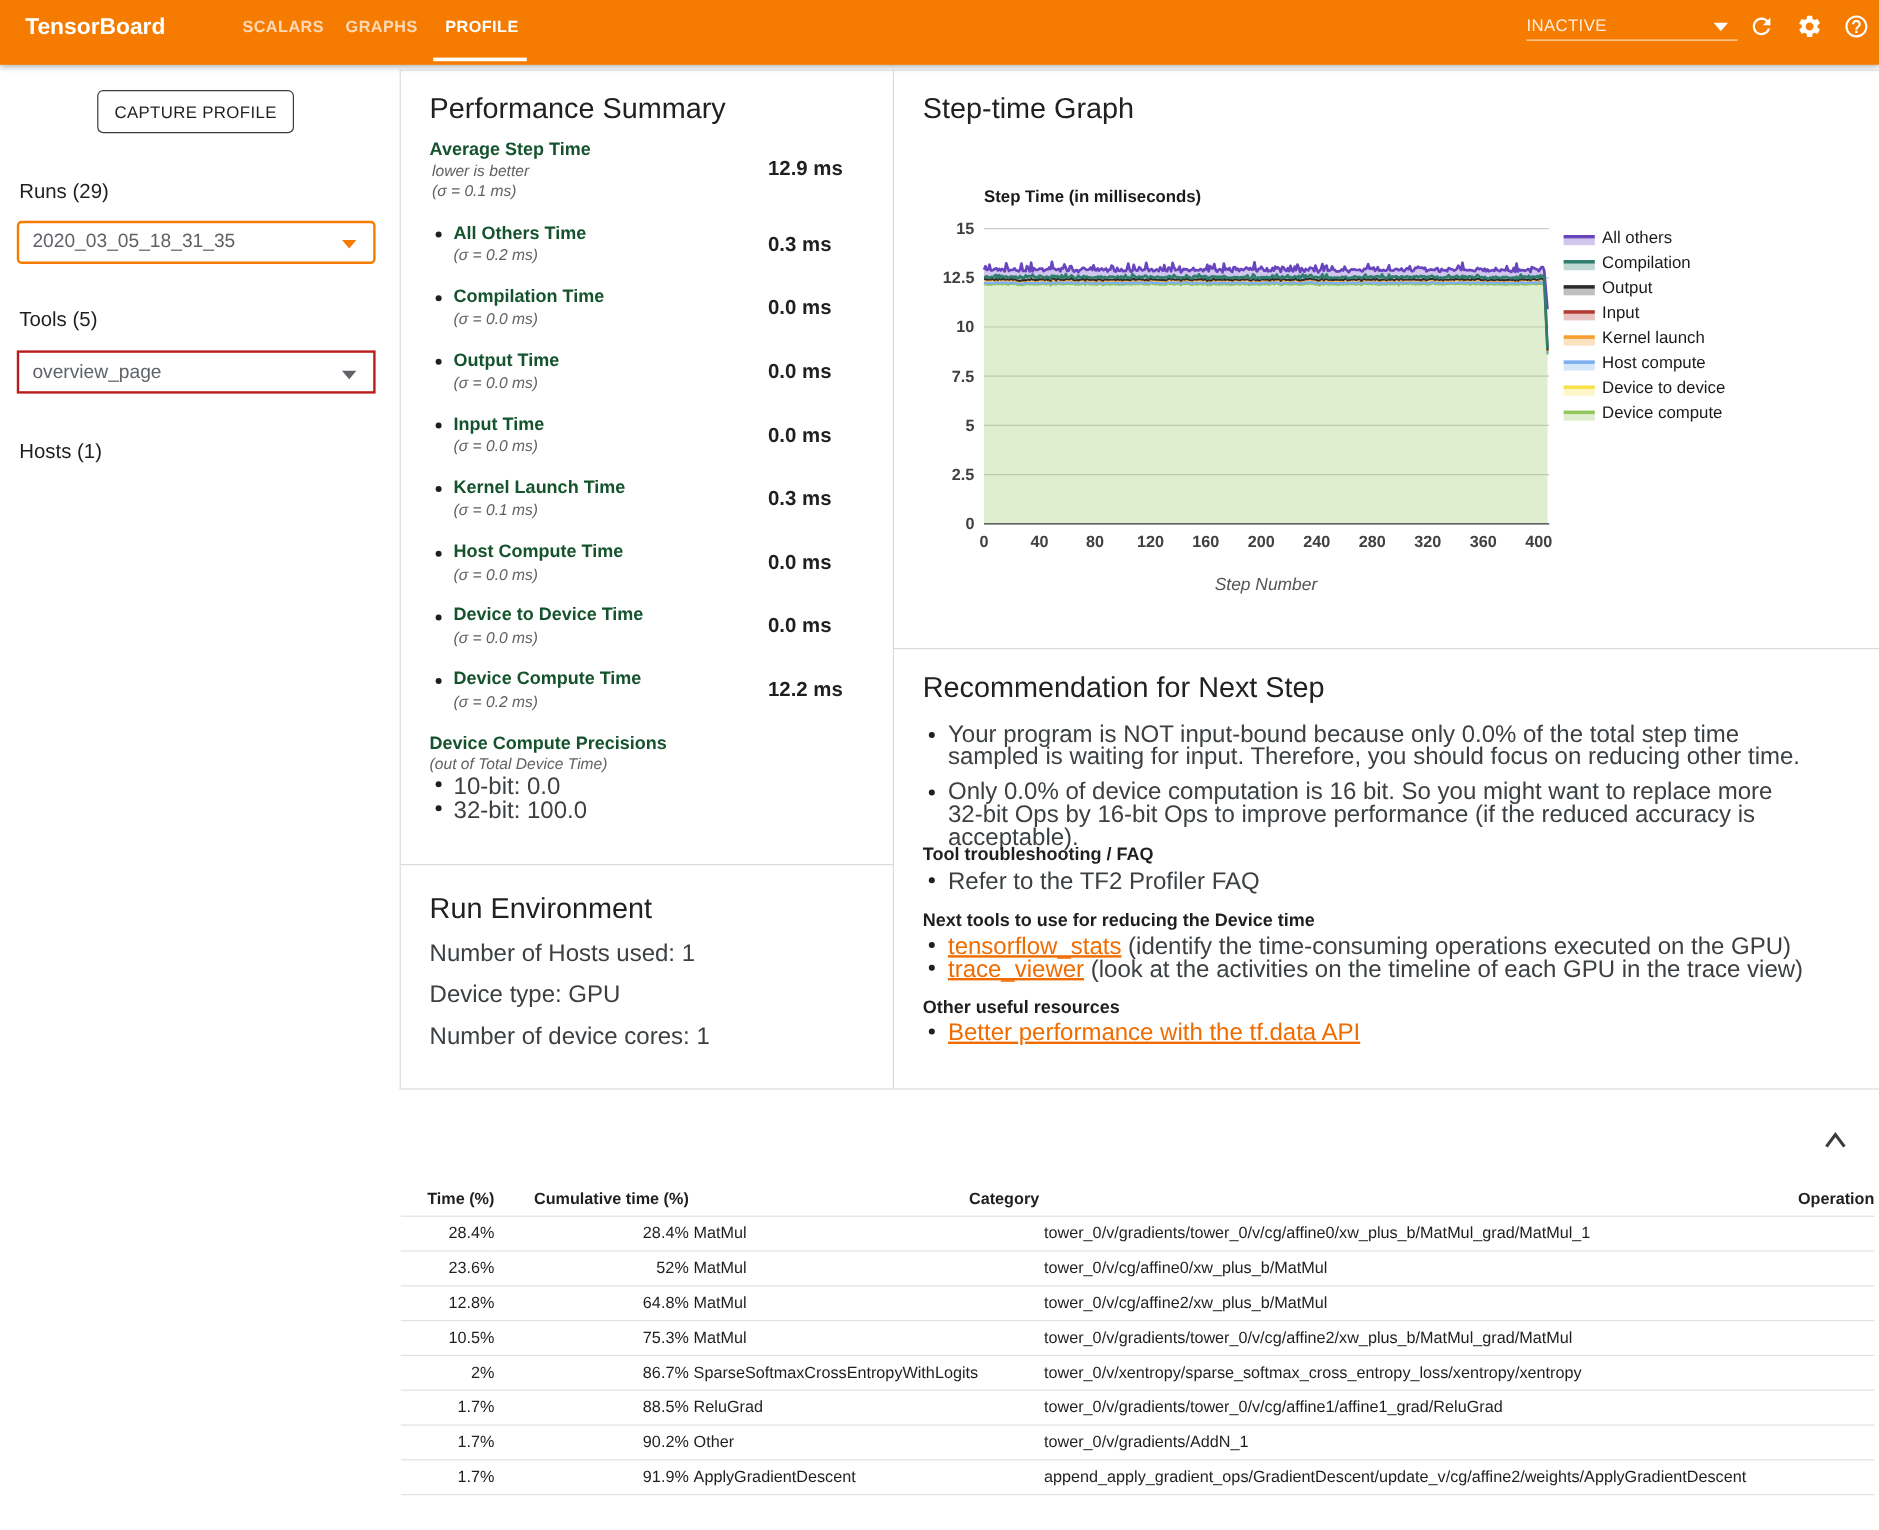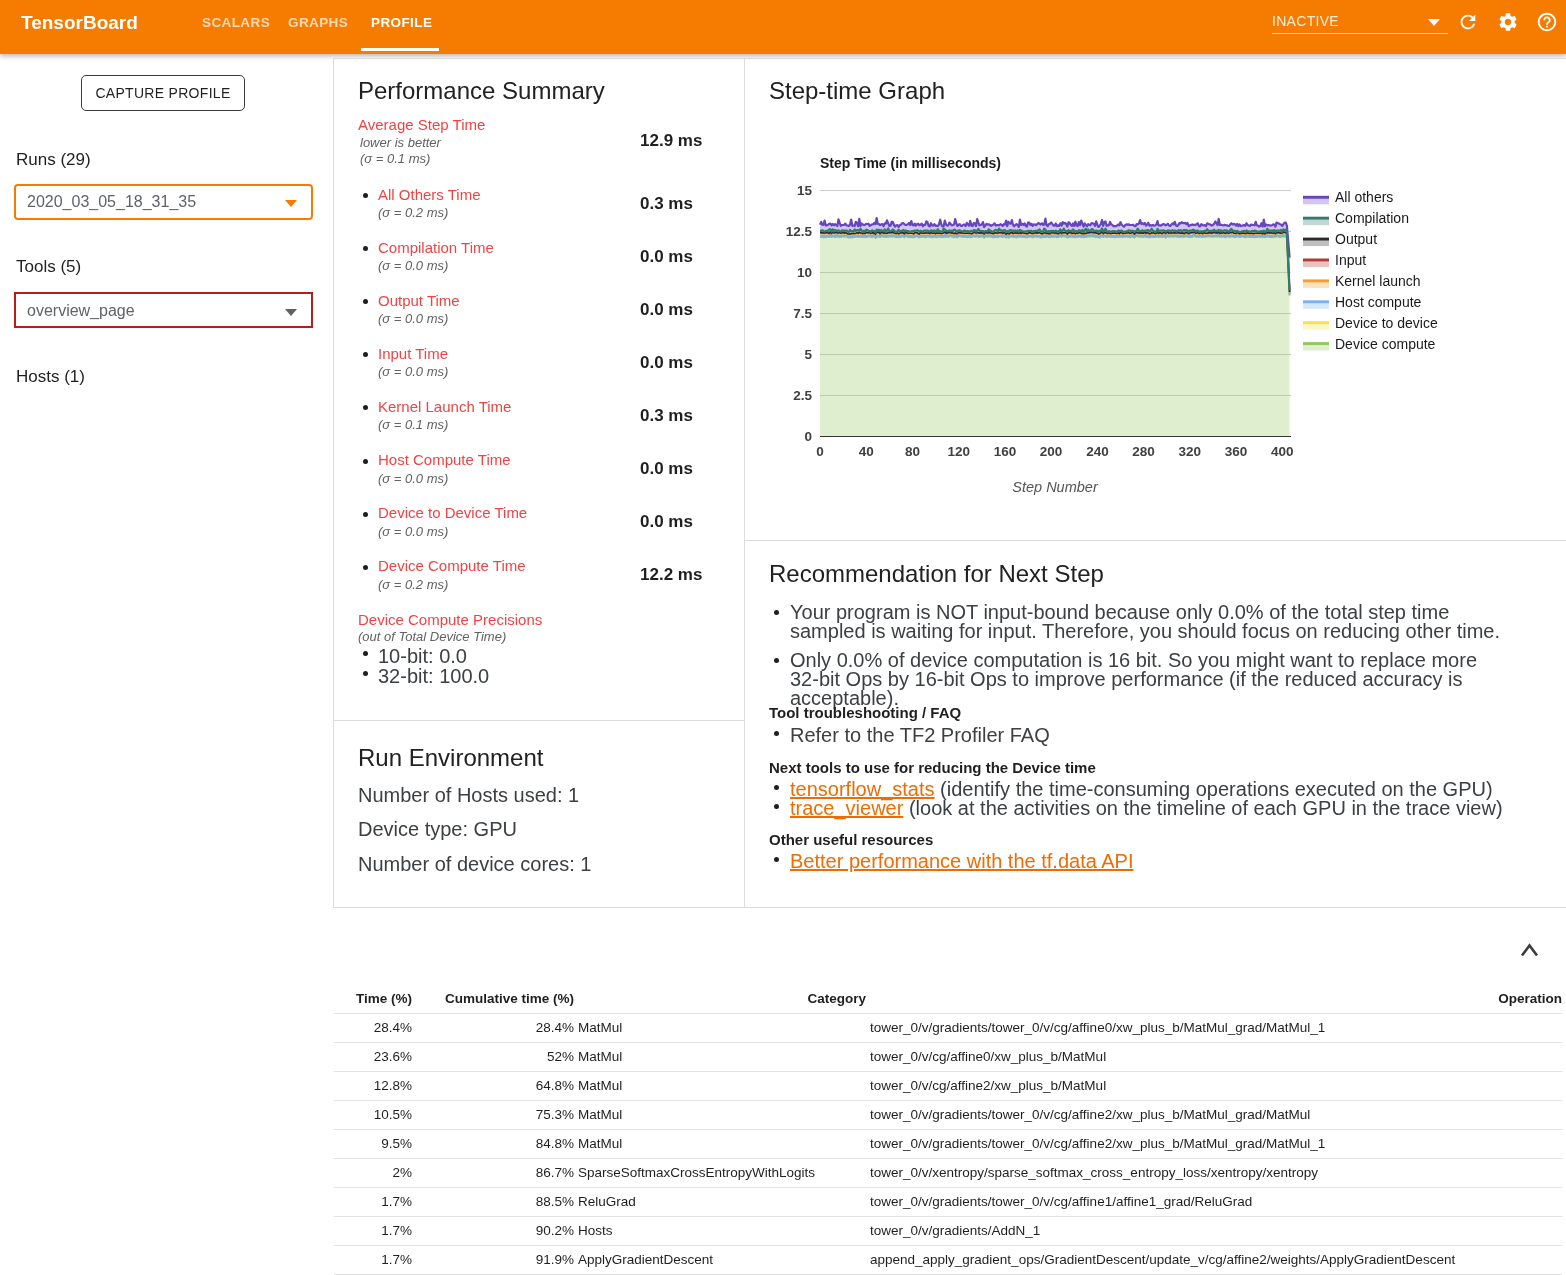--- a/index.html
+++ b/index.html
@@ -21,21 +21,21 @@
 #capture{position:absolute;left:81px;top:75px;width:164px;height:36px;border:1px solid #3c3c3c;border-radius:5px;font-size:14px;letter-spacing:.3px;color:#1f1f1f;text-align:center;line-height:34px}
 .sblabel{position:absolute;left:16px;font-size:17px;color:#1f1f1f}
 .sbsel{position:absolute;left:14px;width:299px;height:36px;font-size:16px;color:#5f6368;line-height:34px;padding-left:11px;background:#fff}
 .sbsel .car{position:absolute;right:14px;top:15px;width:0;height:0;border-left:6px solid transparent;border-right:6px solid transparent;border-top:7px solid #5f6368}
 #runsel{border:2px solid #f57c00;border-radius:4px;line-height:32px}
 #runsel .car{border-top-color:#f57c00;top:14px}
 .sbsel.plain{border:2px solid #b91c1c}
 
 .h2{position:absolute;font-size:24px;color:#212121;white-space:nowrap}
 
-.psrow-label{position:absolute;left:378px;font-size:15px;font-weight:normal;color:#ef4444;white-space:nowrap}
+.psrow-label{position:absolute;left:378px;font-size:15px;font-weight:bold;color:#14532d;white-space:nowrap}
 .psrow-sig{position:absolute;left:378px;font-size:13px;font-style:italic;color:#616161;white-space:nowrap}
 .psrow-val{position:absolute;left:640px;font-size:17px;font-weight:bold;color:#1f1f1f;white-space:nowrap}
 .bdot{position:absolute;width:5px;height:5px;border-radius:50%;background:#1f1f1f}
 
 .body15{position:absolute;font-size:20px;color:#3c4043;white-space:nowrap}
 .bold15{position:absolute;font-size:15px;font-weight:bold;color:#1f1f1f;white-space:nowrap}
 a.lnk{color:#ef6c00;text-decoration:underline}
 
 #t10{position:absolute;left:334px;top:984px;width:1228px;border-collapse:collapse;table-layout:fixed;font-size:13.5px;color:#1f1f1f}
 #t10 th{font-weight:bold;height:29px;padding:0;vertical-align:middle}
@@ -242,41 +242,35 @@
           <td class="l">MatMul</td>
           <td class="l">tower_0/v/cg/affine2/xw_plus_b/MatMul</td>
         </tr>
 <tr>
           <td class="c">10.5%</td>
           <td class="c">75.3%</td>
           <td class="l">MatMul</td>
           <td class="l">tower_0/v/gradients/tower_0/v/cg/affine2/xw_plus_b/MatMul_grad/MatMul</td>
         </tr>
 <tr>
-          <td class="c">9.5%</td>
-          <td class="c">84.8%</td>
-          <td class="l">MatMul</td>
-          <td class="l">tower_0/v/gradients/tower_0/v/cg/affine2/xw_plus_b/MatMul_grad/MatMul_1</td>
-        </tr>
-<tr>
           <td class="c">2%</td>
           <td class="c">86.7%</td>
           <td class="l">SparseSoftmaxCrossEntropyWithLogits</td>
           <td class="l">tower_0/v/xentropy/sparse_softmax_cross_entropy_loss/xentropy/xentropy</td>
         </tr>
 <tr>
           <td class="c">1.7%</td>
           <td class="c">88.5%</td>
           <td class="l">ReluGrad</td>
           <td class="l">tower_0/v/gradients/tower_0/v/cg/affine1/affine1_grad/ReluGrad</td>
         </tr>
 <tr>
           <td class="c">1.7%</td>
           <td class="c">90.2%</td>
-          <td class="l">Hosts</td>
+          <td class="l">Other</td>
           <td class="l">tower_0/v/gradients/AddN_1</td>
         </tr>
 <tr>
           <td class="c">1.7%</td>
           <td class="c">91.9%</td>
           <td class="l">ApplyGradientDescent</td>
           <td class="l">append_apply_gradient_ops/GradientDescent/update_v/cg/affine2/weights/ApplyGradientDescent</td>
         </tr>
 </tbody>
     </table>

